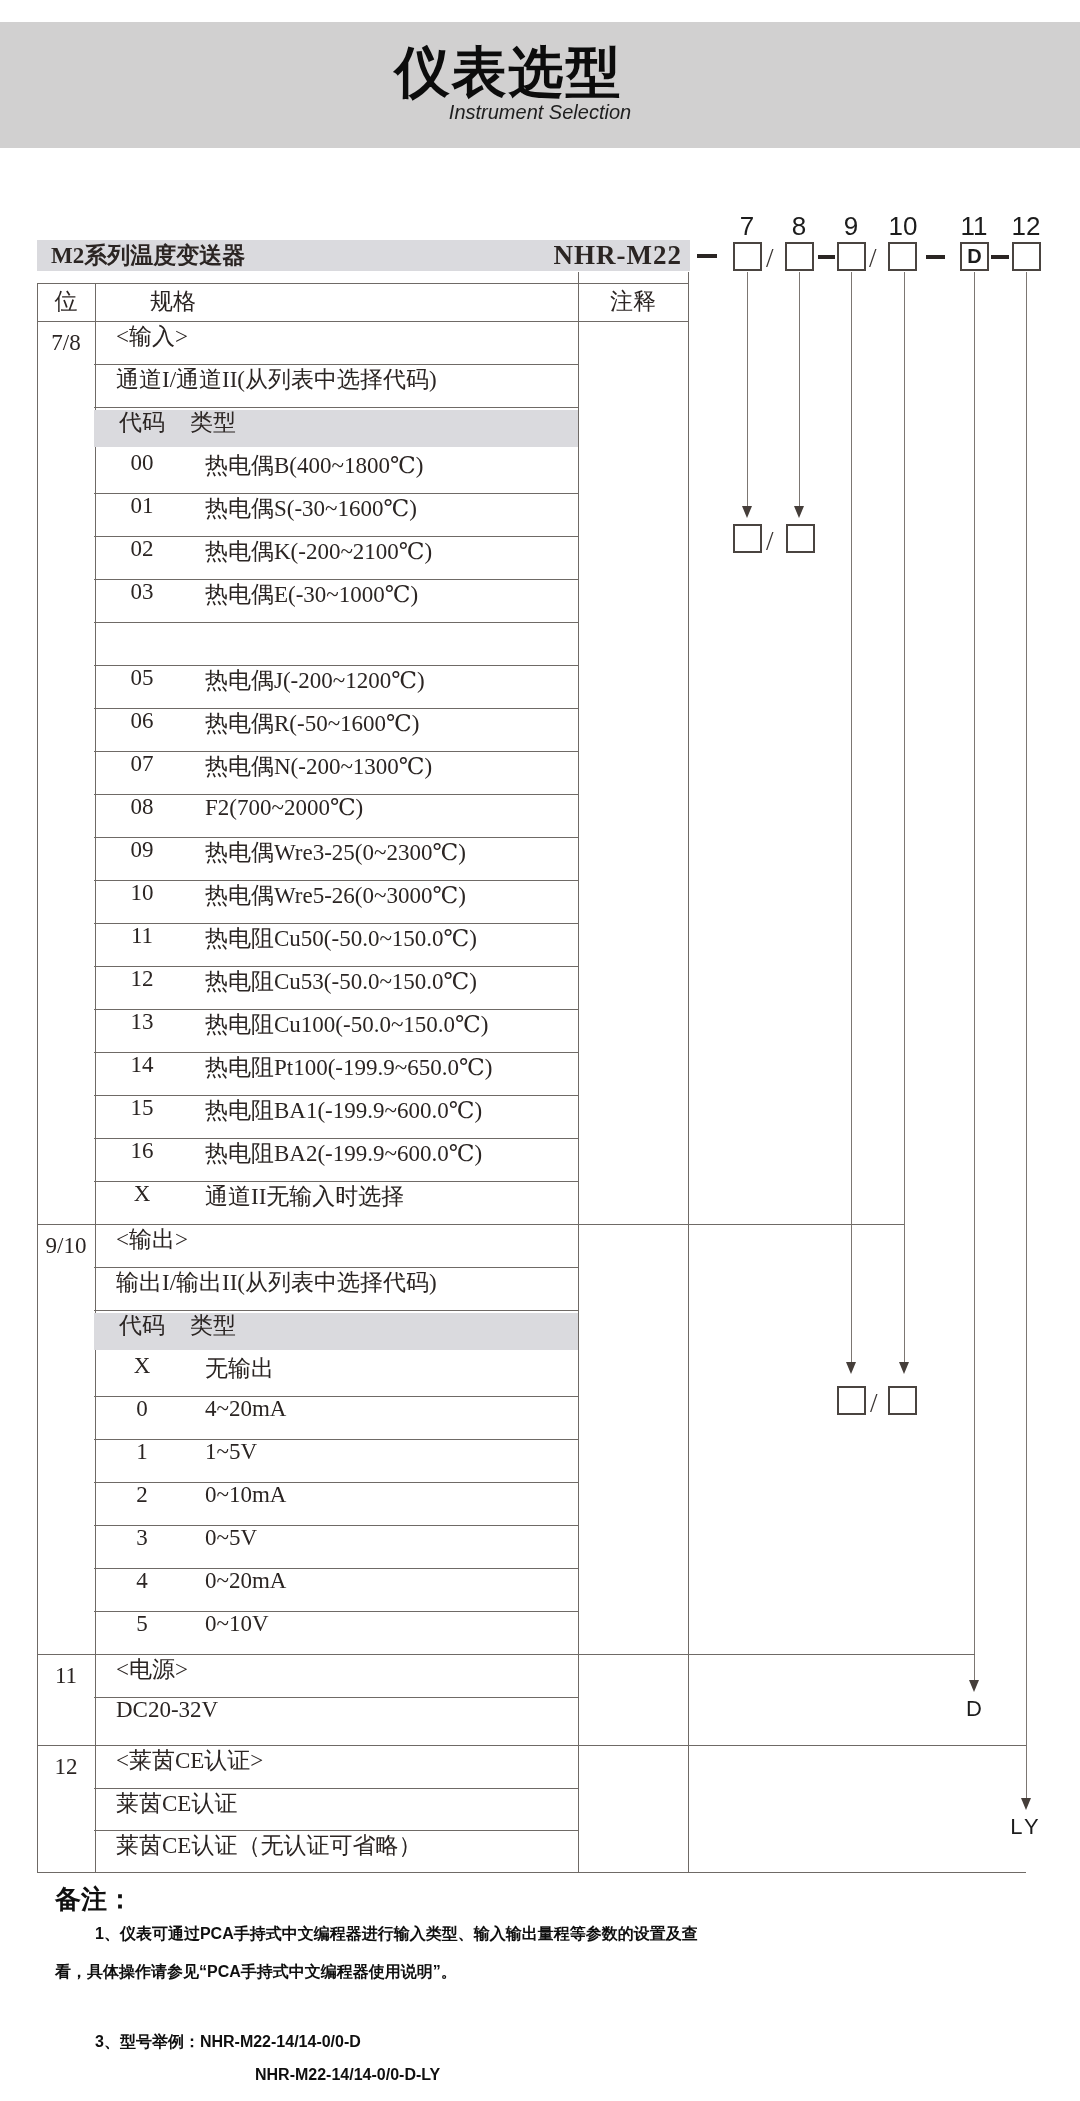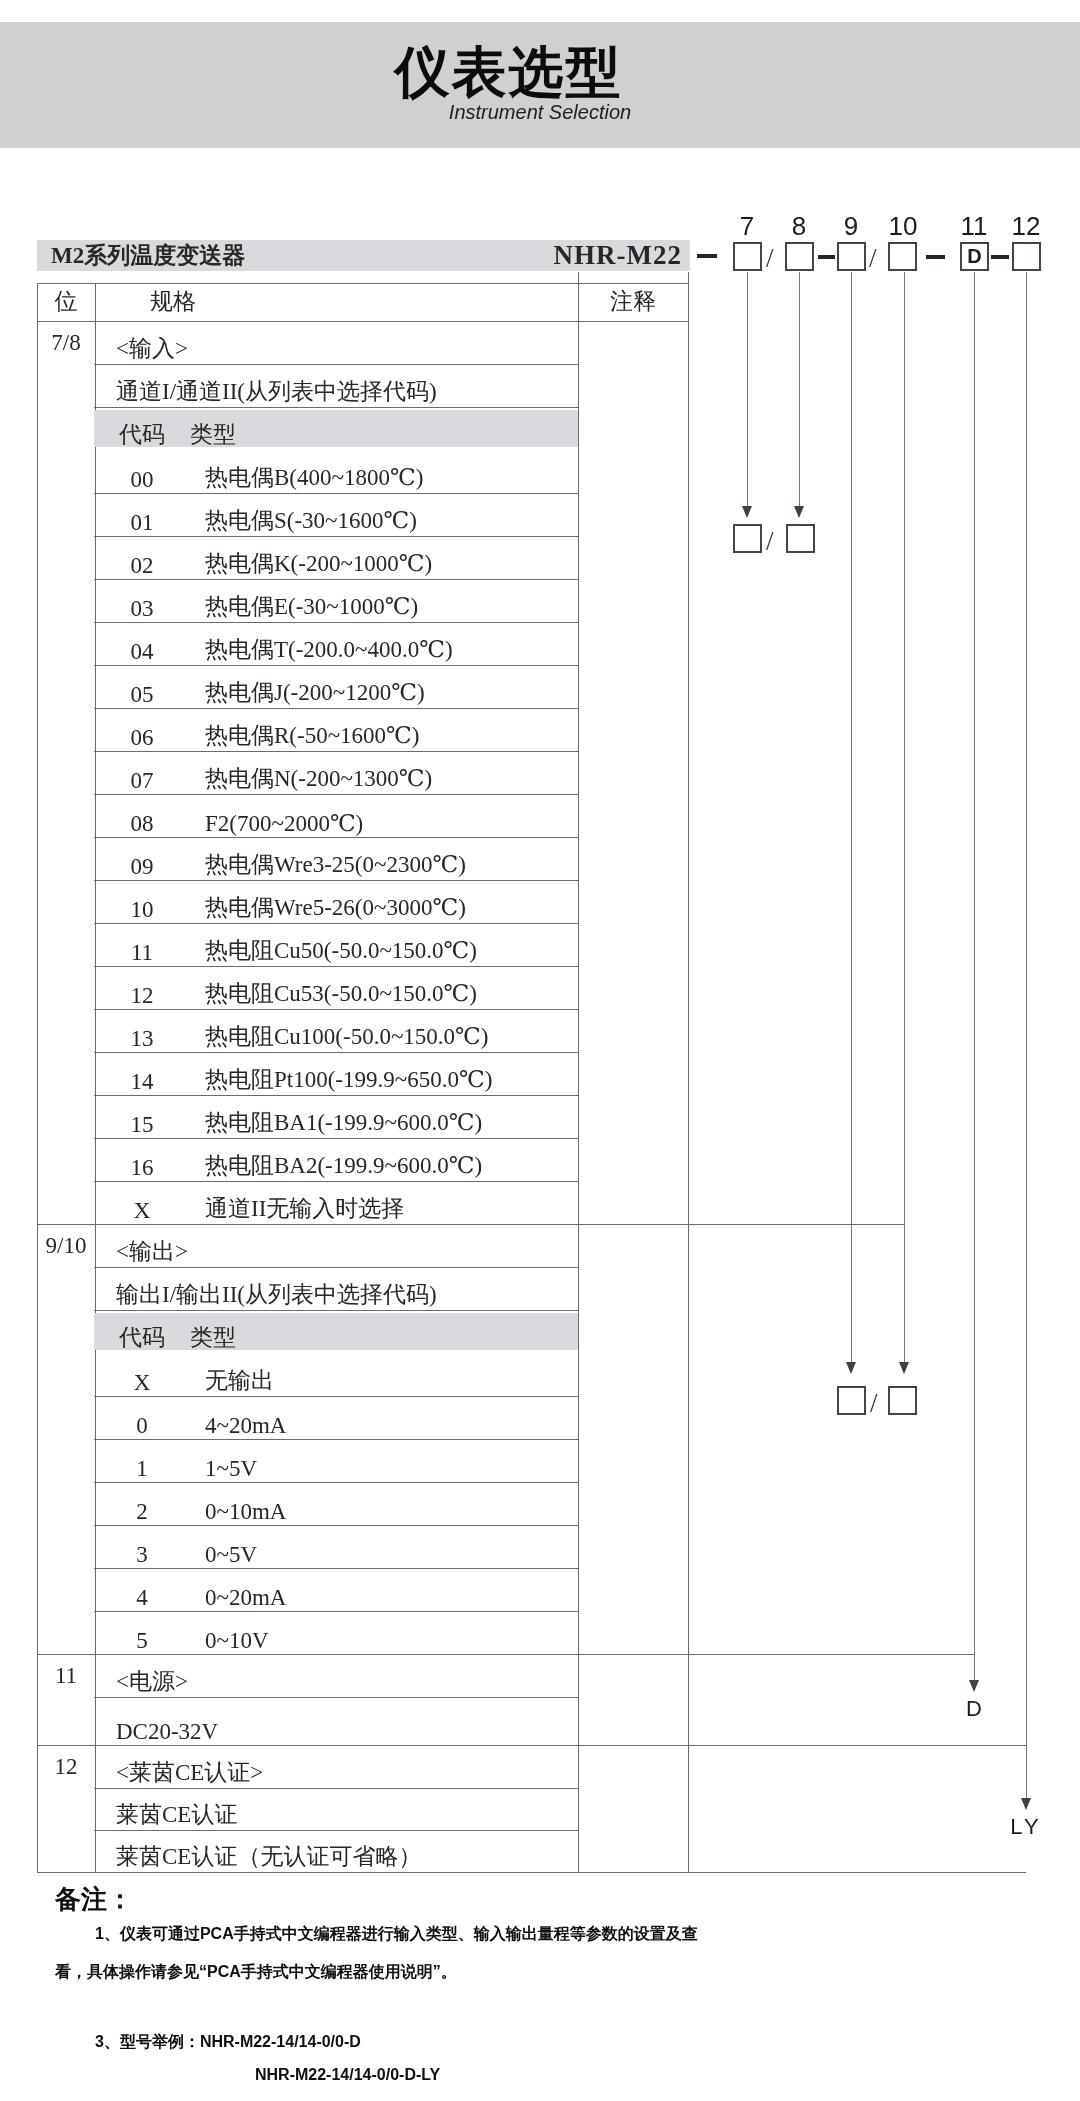--- a/index.html
+++ b/index.html
@@ -26,21 +26,21 @@
          font-family:"Liberation Sans","DejaVu Sans",sans-serif;font-size:26px;color:#1c1c1c;}
   .slash{position:absolute;font-size:27px;color:#3a3532;}
 
   
   .vl{position:absolute;width:1px;background:#6f6a66;}
   .hl{position:absolute;height:1px;background:#6f6a66;}
   .sep{left:94px;width:484px;}
   .band{position:absolute;left:94px;width:484px;height:37px;background:#dadade;}
 
   
-  .trow{position:absolute;left:94px;width:484px;height:43px;display:flex;align-items:flex-end;font-size:23px;}
+  .trow{position:absolute;left:94px;width:484px;height:43px;display:flex;align-items:flex-start;font-size:23px;}
   .trow .code{width:96px;text-align:center;flex:0 0 auto;}
   .trow .lbl{margin-left:15px;white-space:nowrap;}
   .trow.hdr .lbl{margin-left:0;}
   .trow.full{padding-left:22px;box-sizing:border-box;}
   .pos{position:absolute;left:37px;width:58px;text-align:center;font-size:23px;line-height:43px;height:43px;}
   .thead{position:absolute;font-size:23px;}
 
   
   .dl{position:absolute;width:1px;background:#7c7672;}
   .arrow{position:absolute;width:0;height:0;border-left:5px solid transparent;border-right:5px solid transparent;
@@ -179,29 +179,25 @@
   <div class="trow" style="top:450px;">
       <span class="code">00</span>
       <span class="lbl">热电偶B(400~1800℃)</span>
     </div>
   <div class="trow" style="top:493px;">
       <span class="code">01</span>
       <span class="lbl">热电偶S(-30~1600℃)</span>
     </div>
   <div class="trow" style="top:536px;">
       <span class="code">02</span>
-      <span class="lbl">热电偶K(-200~1000℃)</span>
+      <span class="lbl">热电偶K(-200~2100℃)</span>
     </div>
   <div class="trow" style="top:579px;">
       <span class="code">03</span>
       <span class="lbl">热电偶E(-30~1000℃)</span>
-    </div>
-  <div class="trow" style="top:622px;">
-      <span class="code">04</span>
-      <span class="lbl">热电偶T(-200.0~400.0℃)</span>
     </div>
   <div class="trow" style="top:665px;">
       <span class="code">05</span>
       <span class="lbl">热电偶J(-200~1200℃)</span>
     </div>
   <div class="trow" style="top:708px;">
       <span class="code">06</span>
       <span class="lbl">热电偶R(-50~1600℃)</span>
     </div>
   <div class="trow" style="top:751px;">

